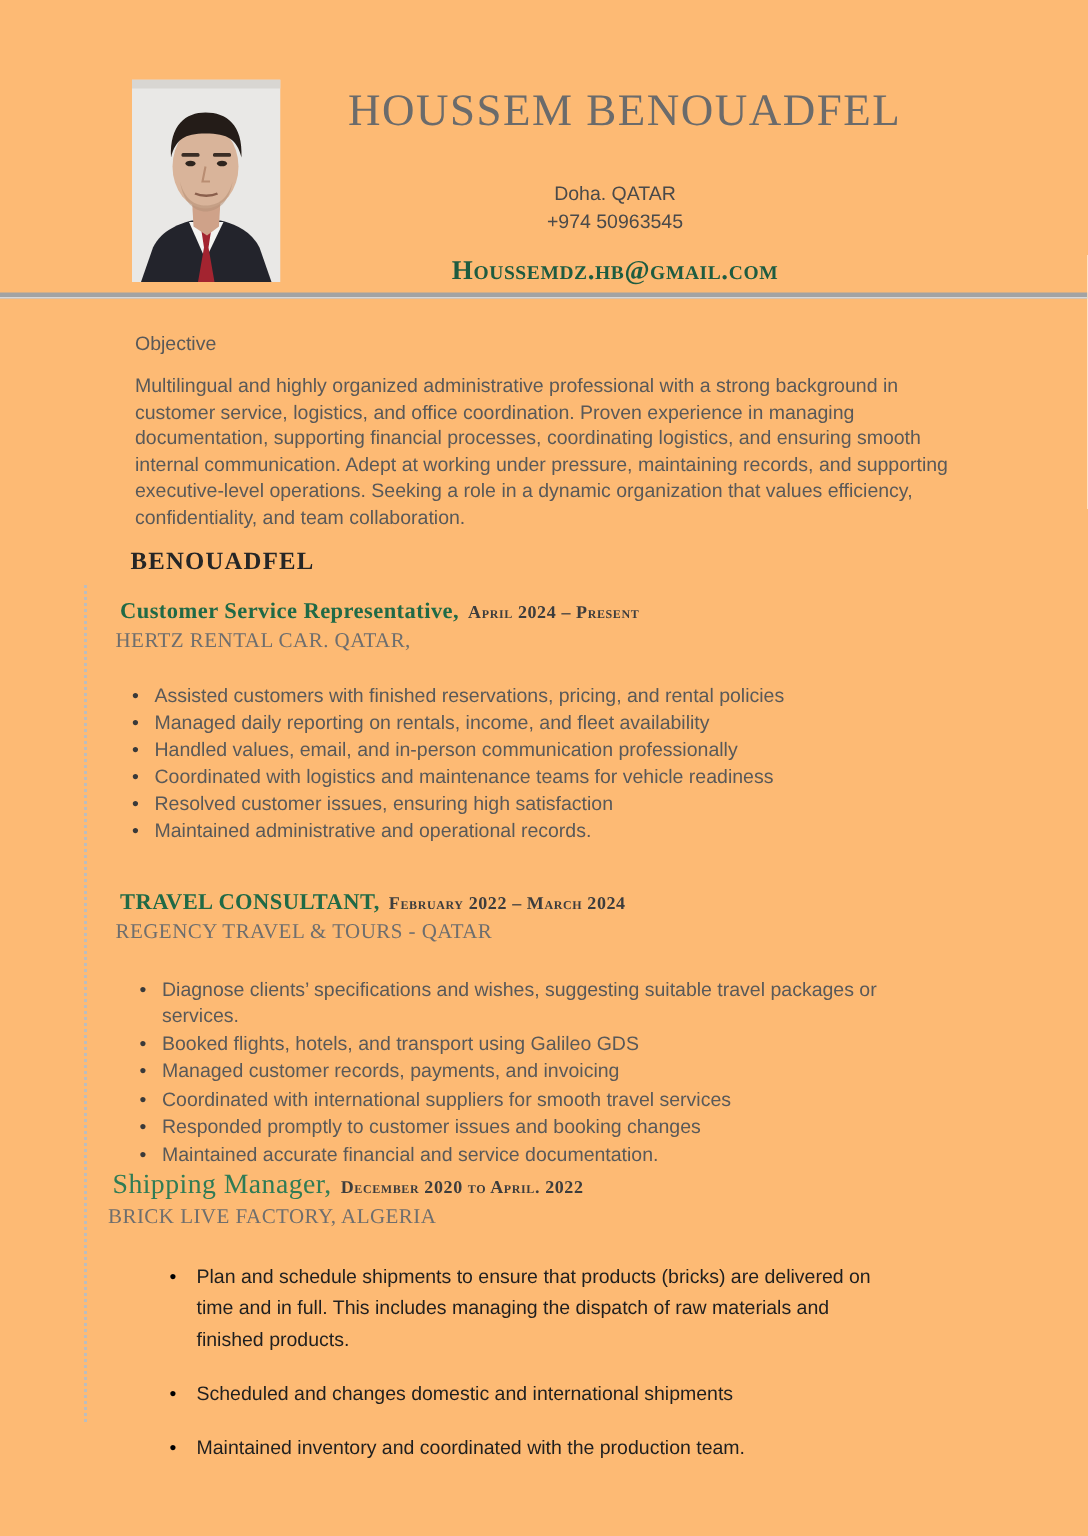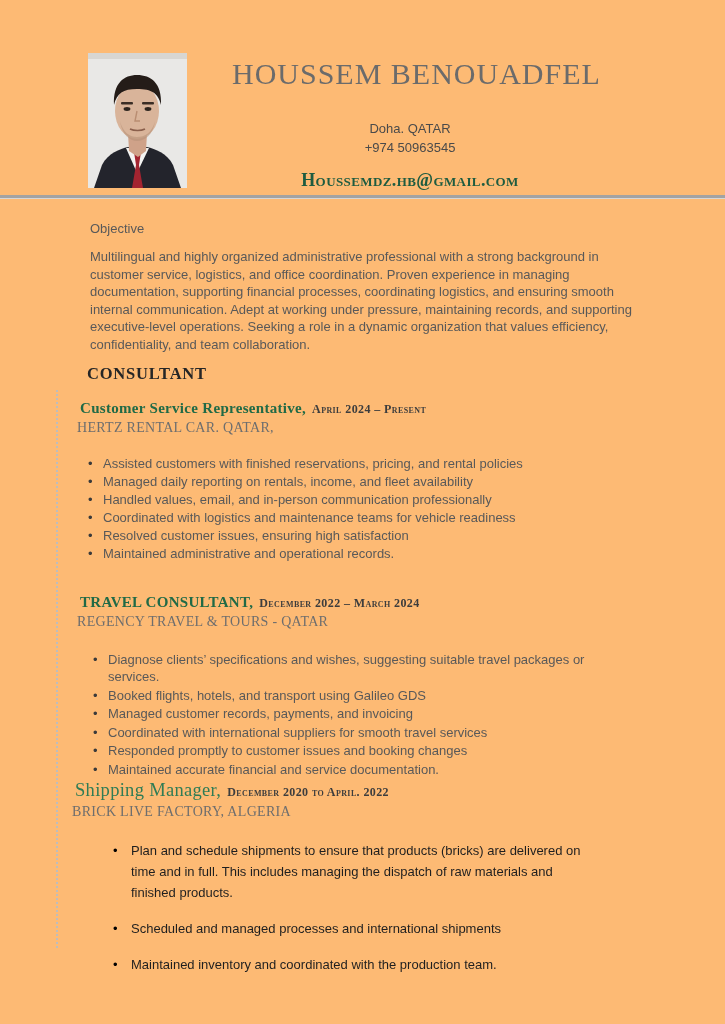--- a/index.html
+++ b/index.html
@@ -140,58 +140,58 @@
     <div class="line">Doha. QATAR</div>
     <div class="line">+974 50963545</div>
     <span class="email">Houssemdz.hb@gmail.com</span>
   </div>
 
   <div class="divider"></div>
 
   <div class="objective-label">Objective</div>
   <div class="objective-text">Multilingual and highly organized administrative professional with a strong background in customer service, logistics, and office coordination. Proven experience in managing documentation, supporting financial processes, coordinating logistics, and ensuring smooth internal communication. Adept at working under pressure, maintaining records, and supporting executive-level operations. Seeking a role in a dynamic organization that values efficiency, confidentiality, and team collaboration.</div>
 
-  <div class="experience-heading">CONSULTANT</div>
+  <div class="experience-heading">BENOUADFEL</div>
   <div class="dotted-rule"></div>
 
   <div class="job job1">
     <div class="job-title-row">
       <span class="job-title">Customer Service Representative,</span><span class="job-dates">April 2024 – Present</span>
     </div>
     <div class="job-company">HERTZ RENTAL CAR. QATAR,</div>
     <ul class="bullets">
       <li>Assisted customers with finished reservations, pricing, and rental policies</li>
       <li>Managed daily reporting on rentals, income, and fleet availability</li>
       <li>Handled values, email, and in-person communication professionally</li>
       <li>Coordinated with logistics and maintenance teams for vehicle readiness</li>
       <li>Resolved customer issues, ensuring high satisfaction</li>
       <li>Maintained administrative and operational records.</li>
     </ul>
   </div>
 
   <div class="job job2">
     <div class="job-title-row">
-      <span class="job-title">TRAVEL CONSULTANT,</span><span class="job-dates">December 2022 – March 2024</span>
+      <span class="job-title">TRAVEL CONSULTANT,</span><span class="job-dates">February 2022 – March 2024</span>
     </div>
     <div class="job-company">REGENCY TRAVEL &amp; TOURS - QATAR</div>
     <ul class="bullets">
       <li>Diagnose clients’ specifications and wishes, suggesting suitable travel packages or services.</li>
       <li>Booked flights, hotels, and transport using Galileo GDS</li>
       <li>Managed customer records, payments, and invoicing</li>
       <li>Coordinated with international suppliers for smooth travel services</li>
       <li>Responded promptly to customer issues and booking changes</li>
       <li>Maintained accurate financial and service documentation.</li>
     </ul>
   </div>
 
   <div class="job job3">
     <div class="job-title-row">
       <span class="job-title">Shipping Manager,</span><span class="job-dates">December 2020 to April. 2022</span>
     </div>
     <div class="job-company">BRICK LIVE FACTORY, ALGERIA</div>
     <ul class="bullets">
       <li>Plan and schedule shipments to ensure that products (bricks) are delivered on time and in full. This includes managing the dispatch of raw materials and finished products.</li>
-      <li>Scheduled and managed processes and international shipments</li>
+      <li>Scheduled and changes domestic and international shipments</li>
       <li>Maintained inventory and coordinated with the production team.</li>
     </ul>
   </div>
 
 </div>
 
 </body></html>

